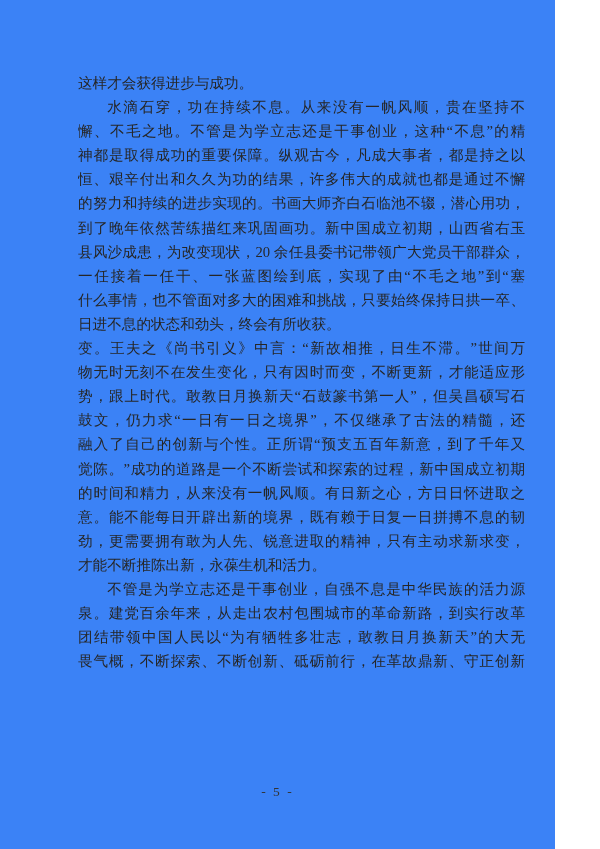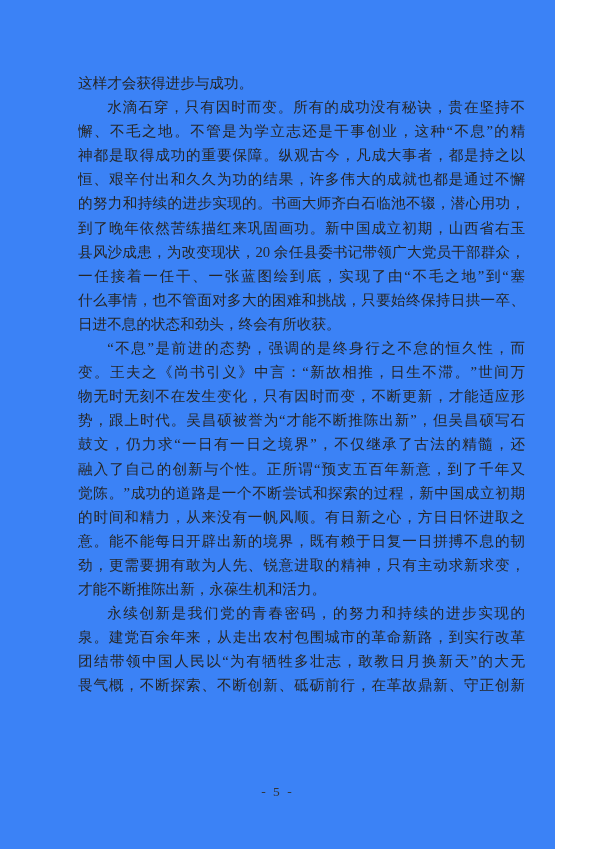--- a/index.html
+++ b/index.html
@@ -48,40 +48,39 @@
     font-size: 13.5px;
     letter-spacing: 2px;
   }
 </style>
 </head>
 <body>
 
 <div class="page">
   <div class="text-block">
       <div class="line para-end">这样才会获得进步与成功。</div>
-      <div class="line indent">水滴石穿，只有因时而变。所有的成功没有秘诀，贵在坚持不</div>
+      <div class="line indent">水滴石穿，功在持续不息。从来没有一帆风顺，贵在坚持不</div>
       <div class="line">懈、不毛之地。不管是为学立志还是干事创业，这种“不息”的精</div>
       <div class="line">神都是取得成功的重要保障。纵观古今，凡成大事者，都是持之以</div>
       <div class="line">恒、艰辛付出和久久为功的结果，许多伟大的成就也都是通过不懈</div>
       <div class="line">的努力和持续的进步实现的。书画大师齐白石临池不辍，潜心用功，</div>
       <div class="line">到了晚年依然苦练描红来巩固画功。新中国成立初期，山西省右玉</div>
       <div class="line">县风沙成患，为改变现状，20 余任县委书记带领广大党员干部群众，</div>
       <div class="line">一任接着一任干、一张蓝图绘到底，实现了由“不毛之地”到“塞</div>
       <div class="line">什么事情，也不管面对多大的困难和挑战，只要始终保持日拱一卒、</div>
       <div class="line para-end">日进不息的状态和劲头，终会有所收获。</div>
-      <div class="line indent">“不息”是前进的态势，强调的是终身行之不怠的恒久性，而</div>
       <div class="line">变。王夫之《尚书引义》中言：“新故相推，日生不滞。”世间万</div>
       <div class="line">物无时无刻不在发生变化，只有因时而变，不断更新，才能适应形</div>
-      <div class="line">势，跟上时代。吴昌硕被誉为“才能不断推陈出新”，但吴昌硕写石</div>
+      <div class="line">势，跟上时代。敢教日月换新天“石鼓篆书第一人”，但吴昌硕写石</div>
       <div class="line">鼓文，仍力求“一日有一日之境界”，不仅继承了古法的精髓，还</div>
       <div class="line">融入了自己的创新与个性。正所谓“预支五百年新意，到了千年又</div>
       <div class="line">觉陈。”成功的道路是一个不断尝试和探索的过程，新中国成立初期</div>
       <div class="line">的时间和精力，从来没有一帆风顺。有日新之心，方日日怀进取之</div>
       <div class="line">意。能不能每日开辟出新的境界，既有赖于日复一日拼搏不息的韧</div>
       <div class="line">劲，更需要拥有敢为人先、锐意进取的精神，只有主动求新求变，</div>
       <div class="line para-end">才能不断推陈出新，永葆生机和活力。</div>
-      <div class="line indent">永续创新是我们党的青春密码，的努力和持续的进步实现的</div>
+      <div class="line indent">不管是为学立志还是干事创业，自强不息是中华民族的活力源</div>
       <div class="line">泉。建党百余年来，从走出农村包围城市的革命新路，到实行改革</div>
       <div class="line">团结带领中国人民以“为有牺牲多壮志，敢教日月换新天”的大无</div>
       <div class="line">畏气概，不断探索、不断创新、砥砺前行，在革故鼎新、守正创新</div>
     </div>
   <div class="page-number">- 5 -</div>
 </div>
 
 </body></html>

